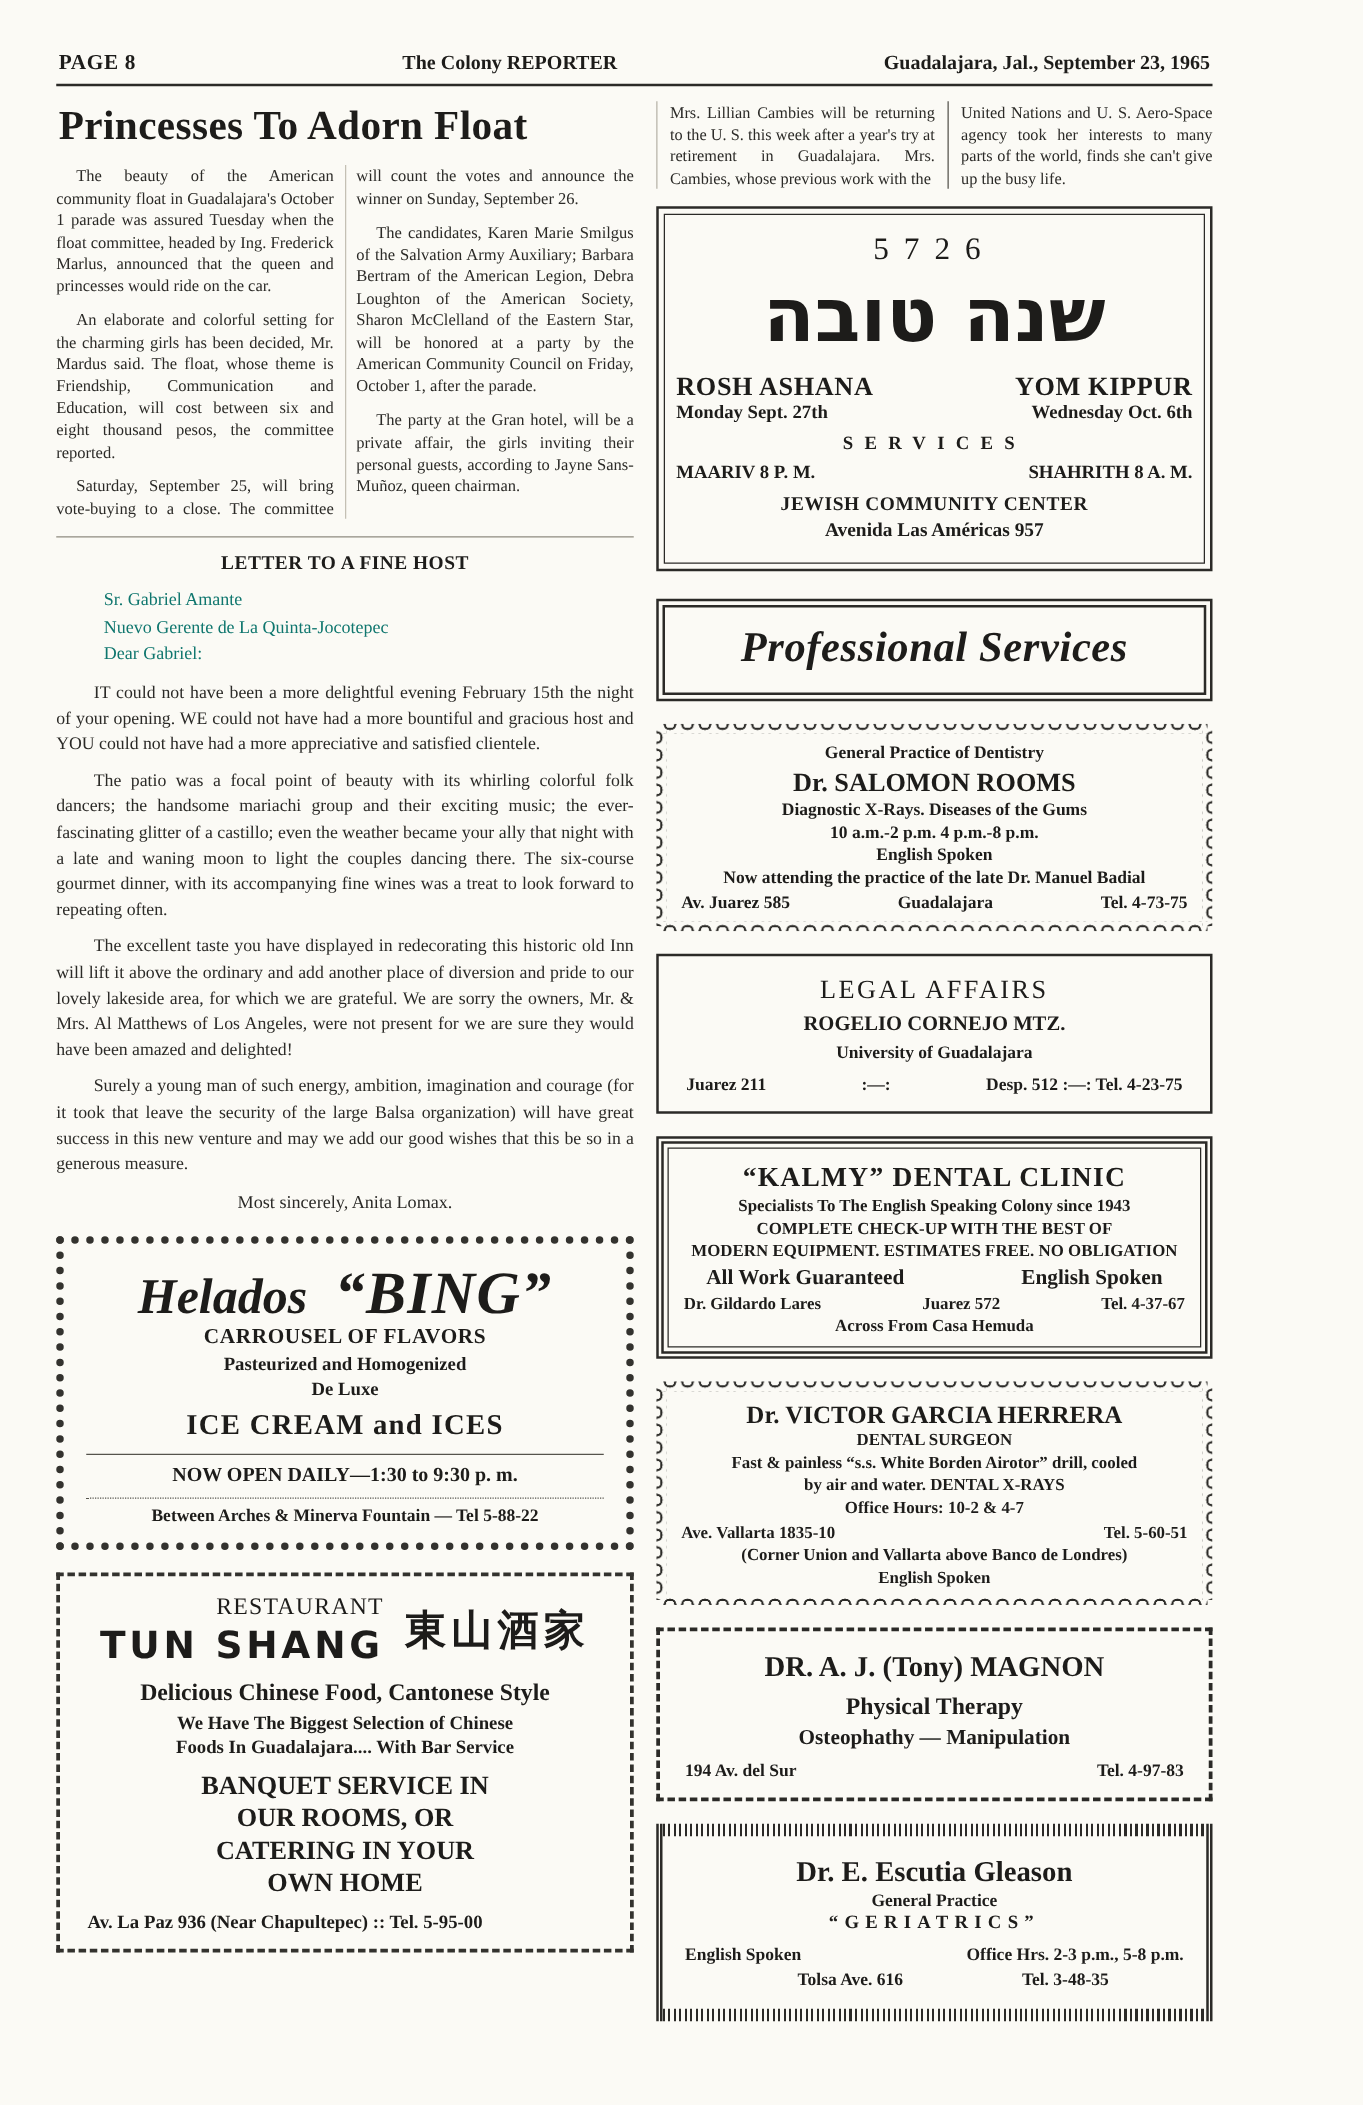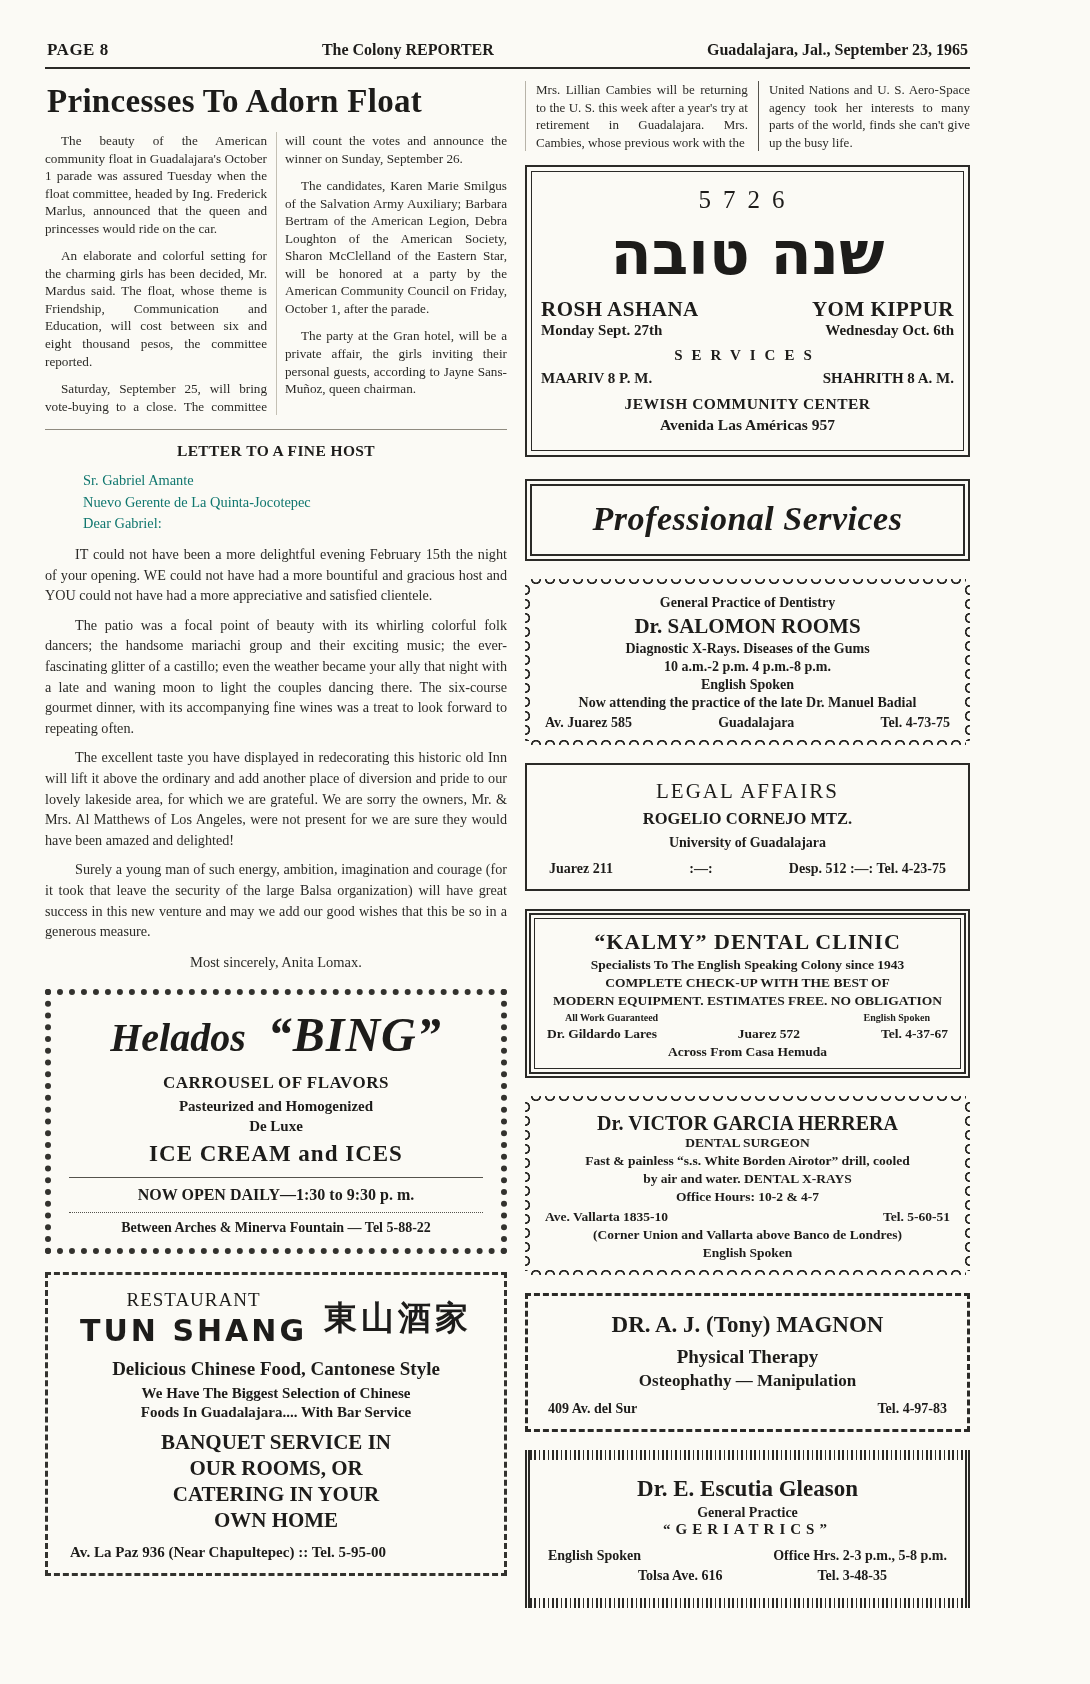--- a/index.html
+++ b/index.html
@@ -37,31 +37,31 @@
     text-indent: 30px; margin-top: 9px; color: #2b2a27; }
   .letter .signoff { text-align: center; font-size: 14.5px; margin-top: 12px; color: #2b2a27; }
 
   .ad { margin-top: 18px; }
 
   
   .bing-box { border: 6px dotted #33322e; padding: 16px 18px 12px; text-align: center; }
   .bing-title { font-style: italic; font-weight: bold; line-height: 1; }
   .bing-word { font-size: 40px; margin-right: 22px; }
   .bing-name { font-size: 48px; letter-spacing: 1px; }
-  .bing-l1 { font-size: 17px; font-weight: bold; margin-top: 14px; letter-spacing: .5px; }
+  .bing-l1 { font-size: 17px; font-weight: bold; letter-spacing: .5px; }
   .bing-l2 { font-size: 15px; font-weight: bold; margin-top: 5px; }
   .bing-l3 { font-size: 15px; font-weight: bold; margin-top: 3px; }
   .bing-l4 { font-size: 23px; font-weight: bold; margin-top: 6px; letter-spacing: 1px; }
   .bing-hours { font-size: 16px; font-weight: bold; margin-top: 10px; padding-top: 8px; border-top: 1px solid #55534c; }
   .bing-loc { font-size: 14px; font-weight: bold; margin-top: 8px; padding-top: 7px; border-top: 1px dotted #55534c; }
 
   
   .tun-box { border: 3px dashed #33322e; padding: 14px 18px 12px; text-align: center; }
   .tun-head { display: flex; justify-content: space-between; align-items: center; padding: 0 14px; }
-  .tun-rest { font-size: 19px; letter-spacing: 1px; text-align: center; }
+  .tun-rest { font-size: 19px; letter-spacing: 1px; text-align: right; }
   .tun-name { font-family: "DejaVu Sans", sans-serif; font-weight: bold; font-size: 30px;
     letter-spacing: 3px; text-align: left; margin-top: 2px; }
   .tun-cn { font-family: "DejaVu Sans", sans-serif; font-size: 33px; font-weight: bold; letter-spacing: 4px; }
   .tun-l1 { font-size: 19px; font-weight: bold; margin-top: 10px; }
   .tun-l2 { font-size: 15px; font-weight: bold; margin-top: 5px; }
   .tun-l3 { font-size: 15px; font-weight: bold; margin-top: 2px; }
   .tun-banquet { font-size: 21px; font-weight: bold; line-height: 1.25; margin-top: 8px; }
   .tun-contact { font-size: 15px; font-weight: bold; margin-top: 10px; text-align: left; padding-left: 4px; }
 
   
@@ -115,21 +115,21 @@
   .legal-name { font-size: 16.5px; font-weight: bold; margin-top: 5px; }
   .legal-line { font-size: 14px; font-weight: bold; margin-top: 6px; }
   .legal-row { display: flex; justify-content: space-between; font-size: 14px; font-weight: bold;
     margin-top: 10px; padding: 0 6px; }
 
   
   .kalmy-outer { border: 6px double #2b2a27; padding: 3px; }
   .kalmy-inner { border: 1px solid #2b2a27; padding: 10px 12px 8px; text-align: center; }
   .kalmy-title { font-size: 22px; font-weight: bold; letter-spacing: 1px; }
   .kalmy-line { font-size: 13.5px; font-weight: bold; margin-top: 2px; }
-  .kalmy-row { display: flex; justify-content: space-between; font-size: 10px; font-weight: bold;
+  .kalmy-row { display: flex; justify-content: space-between; font-size: 17px; font-weight: bold;
     margin-top: 3px; padding: 0 18px; gap: 30px; }
   .kalmy-row3 { display: flex; justify-content: space-between; font-size: 13.5px; font-weight: bold; margin-top: 3px; }
 
   .her-name { font-size: 20px; font-weight: bold; }
   .her-title { font-size: 13.5px; font-weight: bold; }
   .her-line { font-size: 13.5px; font-weight: bold; margin-top: 2px; }
   .her-row { display: flex; justify-content: space-between; font-size: 13.5px; font-weight: bold; margin-top: 4px; }
 
   
   .magnon-box { border: 3px dashed #2b2a27; padding: 16px 20px 12px; text-align: center; }
@@ -329,21 +329,21 @@
         </div>
         <div class="her-line">(Corner Union and Vallarta above Banco de Londres)</div>
         <div class="her-line">English Spoken</div>
       </section>
 
       <section class="ad magnon-box">
         <div class="mag-name">DR. A. J. (Tony) MAGNON</div>
         <div class="mag-l1">Physical Therapy</div>
         <div class="mag-l2">Osteophathy — Manipulation</div>
         <div class="mag-row">
-          <span>409 Av. del Sur</span>
+          <span>194 Av. del Sur</span>
           <span>Tel. 4-97-83</span>
         </div>
       </section>
 
       <section class="ad gleason-box">
         <div class="gl-name">Dr. E. Escutia Gleason</div>
         <div class="gl-l1">General Practice</div>
         <div class="gl-spec">“GERIATRICS”</div>
         <div class="gl-row">
           <span>English Spoken</span>

